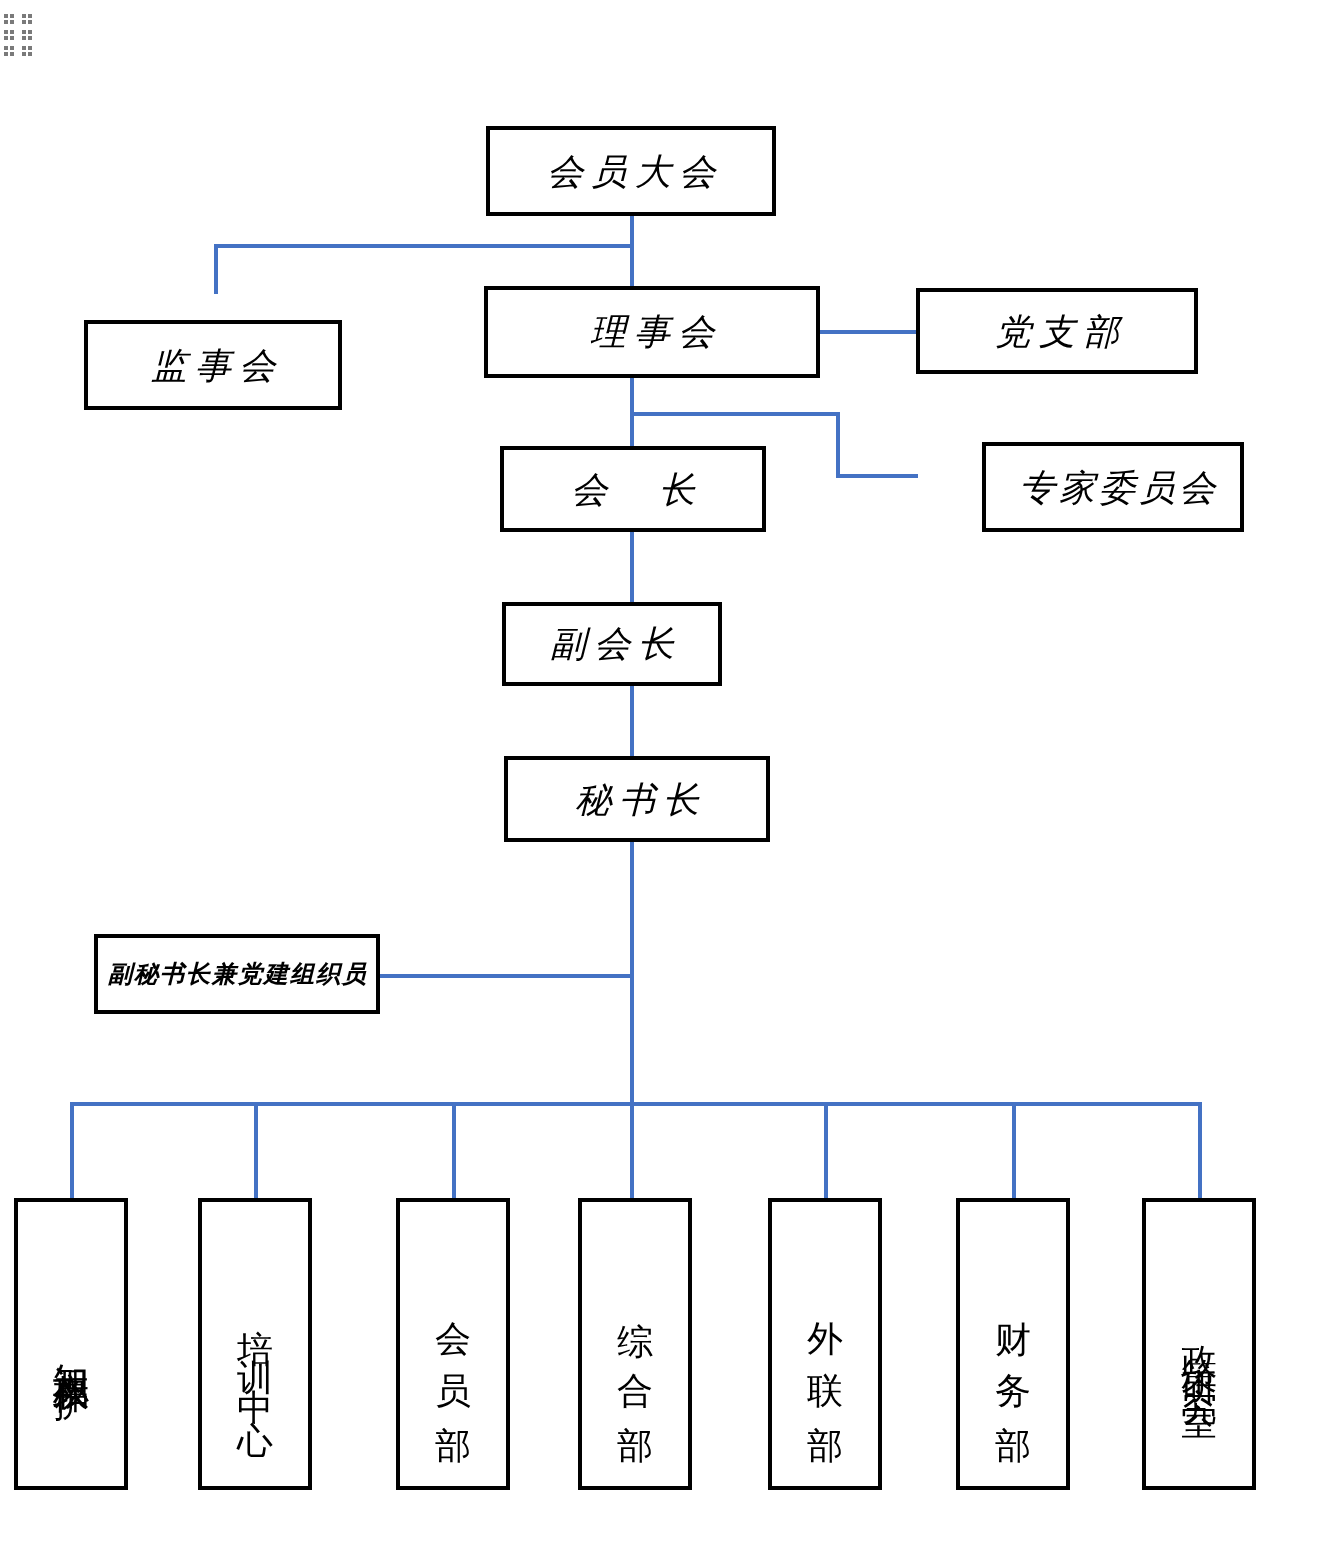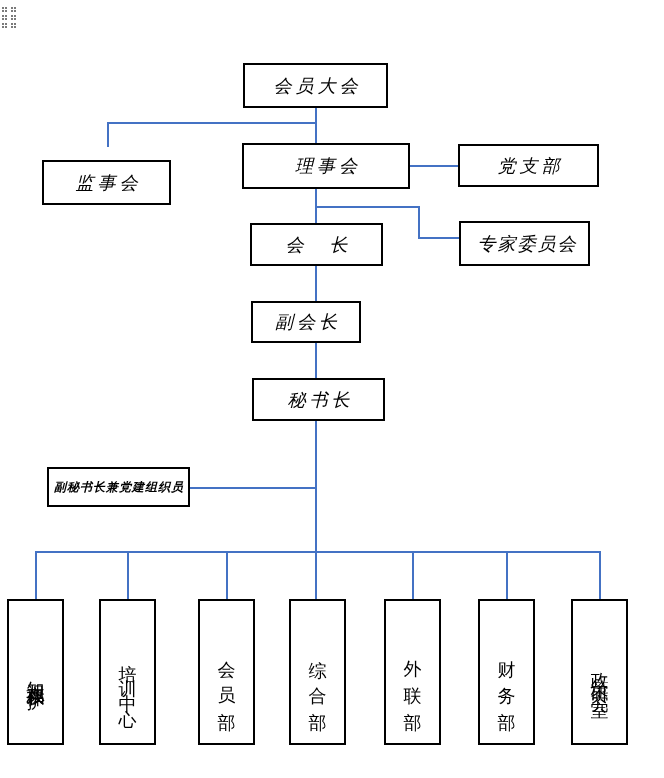--- a/index.html
+++ b/index.html
@@ -45,21 +45,21 @@
   .box{
     position:absolute;
     border:2px solid var(--border);
     background:#fff;
     display:flex;align-items:center;justify-content:center;
     font-size:18px;color:#000;
     letter-spacing:4px;padding-left:4px;
     white-space:nowrap;
     font-style:italic;
   }
-  .box.ls2{letter-spacing:2px;padding-left:6px;}
+  .box.ls2{letter-spacing:2px;padding-left:6px;margin-left:32px;}
   .box.small{
     font-size:12px;font-weight:bold;font-style:italic;
     letter-spacing:1px;padding-left:1px;
   }
   
   .vbox{
     position:absolute;top:599px;width:57px;height:146px;
     border:2px solid var(--border);background:#fff;
     display:flex;align-items:center;justify-content:center;
   }

